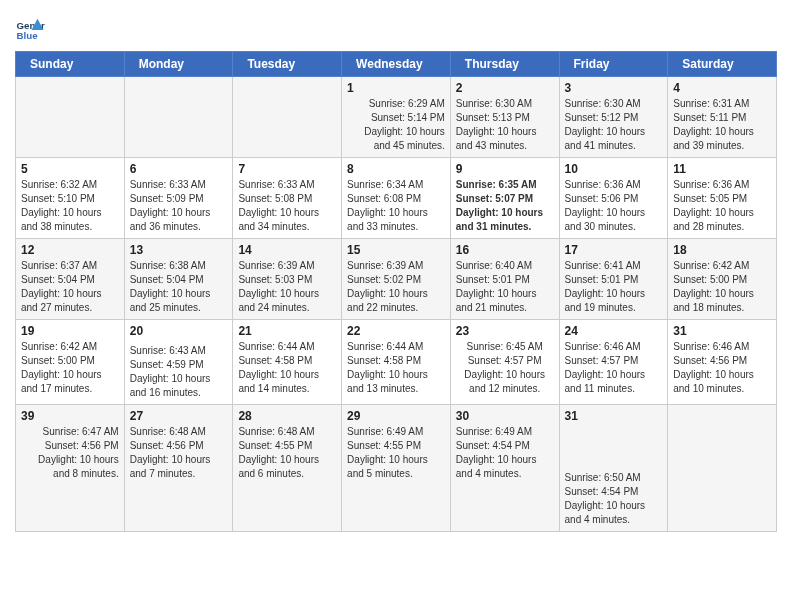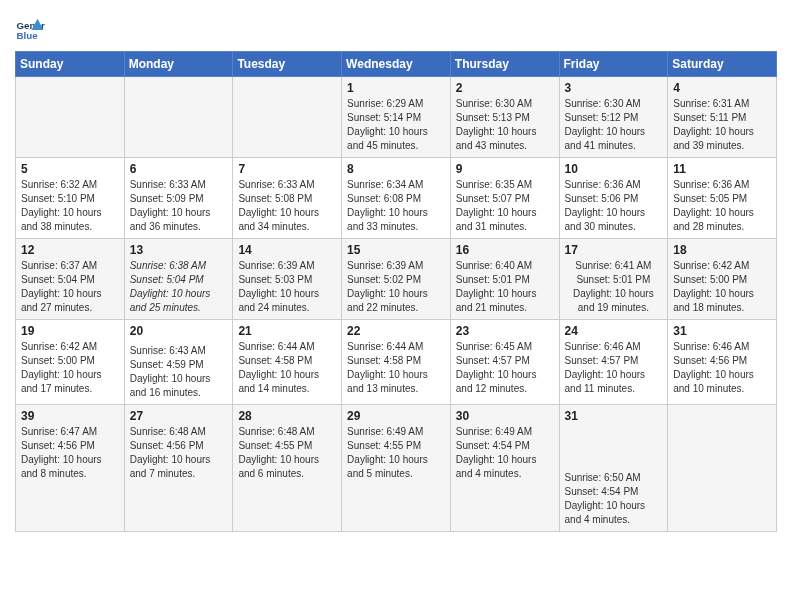--- a/index.html
+++ b/index.html
@@ -47,21 +47,21 @@
     table {
       width: 100%;
       border-collapse: collapse;
       table-layout: fixed;
     }
     thead tr th {
       background: #3a6bbd;
       color: #fff;
       font-size: 12px;
       font-weight: bold;
-      padding: 5px 4px;
+      padding: 5px 14px;
       text-align: left;
       border: 1px solid #5580cc;
     }
     tbody tr td {
       border: 1px solid #ccc;
       vertical-align: top;
       padding: 4px 5px;
       font-size: 10.5px;
       color: #222;
       height: 78px;
@@ -117,21 +117,21 @@
         <th>Saturday</th>
       </tr>
   </thead>
   <tbody id="tbody">
       <tr>
         <td></td>
         <td></td>
         <td></td>
         <td>
           <span class="day-num">1</span>
-          <div class="day-info" style="white-space: pre-line;">Sunrise: 6:29 AM
+          <div class="day-info" style="white-space: pre-line; text-align: right;">Sunrise: 6:29 AM
 Sunset: 5:14 PM
 Daylight: 10 hours
 and 45 minutes.</div>
         </td>
         <td>
           <span class="day-num">2</span>
           <div class="day-info" style="white-space: pre-line;">Sunrise: 6:30 AM
 Sunset: 5:13 PM
 Daylight: 10 hours
 and 43 minutes.</div>
@@ -175,21 +175,21 @@
         </td>
         <td>
           <span class="day-num">8</span>
           <div class="day-info" style="white-space: pre-line;">Sunrise: 6:34 AM
 Sunset: 6:08 PM
 Daylight: 10 hours
 and 33 minutes.</div>
         </td>
         <td>
           <span class="day-num">9</span>
-          <div class="day-info" style="white-space: pre-line;">Sunrise: 6:35 AM
+          <div class="day-info" style="white-space: pre-line; font-weight: bold;">Sunrise: 6:35 AM
 Sunset: 5:07 PM
 Daylight: 10 hours
 and 31 minutes.</div>
         </td>
         <td>
           <span class="day-num">10</span>
           <div class="day-info" style="white-space: pre-line;">Sunrise: 6:36 AM
 Sunset: 5:06 PM
 Daylight: 10 hours
 and 30 minutes.</div>
@@ -205,21 +205,21 @@
       <tr>
         <td>
           <span class="day-num">12</span>
           <div class="day-info" style="white-space: pre-line;">Sunrise: 6:37 AM
 Sunset: 5:04 PM
 Daylight: 10 hours
 and 27 minutes.</div>
         </td>
         <td>
           <span class="day-num">13</span>
-          <div class="day-info" style="white-space: pre-line; font-style: italic;">Sunrise: 6:38 AM
+          <div class="day-info" style="white-space: pre-line;">Sunrise: 6:38 AM
 Sunset: 5:04 PM
 Daylight: 10 hours
 and 25 minutes.</div>
         </td>
         <td>
           <span class="day-num">14</span>
           <div class="day-info" style="white-space: pre-line;">Sunrise: 6:39 AM
 Sunset: 5:03 PM
 Daylight: 10 hours
 and 24 minutes.</div>
@@ -233,21 +233,21 @@
         </td>
         <td>
           <span class="day-num">16</span>
           <div class="day-info" style="white-space: pre-line;">Sunrise: 6:40 AM
 Sunset: 5:01 PM
 Daylight: 10 hours
 and 21 minutes.</div>
         </td>
         <td>
           <span class="day-num">17</span>
-          <div class="day-info" style="white-space: pre-line; text-align: center;">Sunrise: 6:41 AM
+          <div class="day-info" style="white-space: pre-line;">Sunrise: 6:41 AM
 Sunset: 5:01 PM
 Daylight: 10 hours
 and 19 minutes.</div>
         </td>
         <td>
           <span class="day-num">18</span>
           <div class="day-info" style="white-space: pre-line;">Sunrise: 6:42 AM
 Sunset: 5:00 PM
 Daylight: 10 hours
 and 18 minutes.</div>
@@ -277,21 +277,21 @@
         </td>
         <td>
           <span class="day-num">22</span>
           <div class="day-info" style="white-space: pre-line;">Sunrise: 6:44 AM
 Sunset: 4:58 PM
 Daylight: 10 hours
 and 13 minutes.</div>
         </td>
         <td>
           <span class="day-num">23</span>
-          <div class="day-info" style="white-space: pre-line;">Sunrise: 6:45 AM
+          <div class="day-info" style="white-space: pre-line; text-align: center;">Sunrise: 6:45 AM
 Sunset: 4:57 PM
 Daylight: 10 hours
 and 12 minutes.</div>
         </td>
         <td>
           <span class="day-num">24</span>
           <div class="day-info" style="white-space: pre-line;">Sunrise: 6:46 AM
 Sunset: 4:57 PM
 Daylight: 10 hours
 and 11 minutes.</div>
@@ -300,21 +300,21 @@
           <span class="day-num">31</span>
           <div class="day-info" style="white-space: pre-line;">Sunrise: 6:46 AM
 Sunset: 4:56 PM
 Daylight: 10 hours
 and 10 minutes.</div>
         </td>
       </tr>
       <tr>
         <td>
           <span class="day-num">39</span>
-          <div class="day-info" style="white-space: pre-line;">Sunrise: 6:47 AM
+          <div class="day-info" style="white-space: pre-line; text-align: right;">Sunrise: 6:47 AM
 Sunset: 4:56 PM
 Daylight: 10 hours
 and 8 minutes.</div>
         </td>
         <td>
           <span class="day-num">27</span>
           <div class="day-info" style="white-space: pre-line;">Sunrise: 6:48 AM
 Sunset: 4:56 PM
 Daylight: 10 hours
 and 7 minutes.</div>

